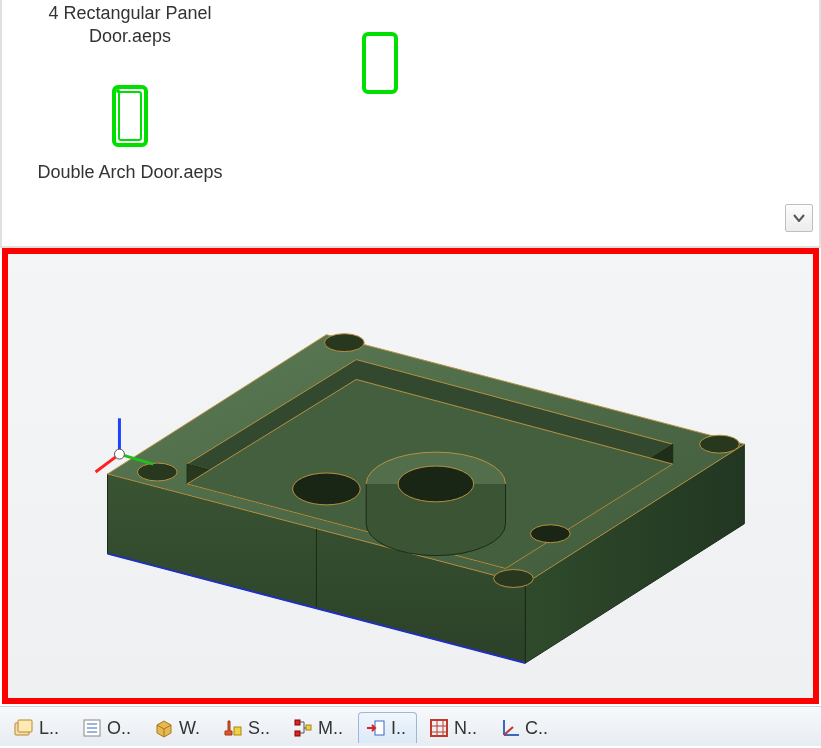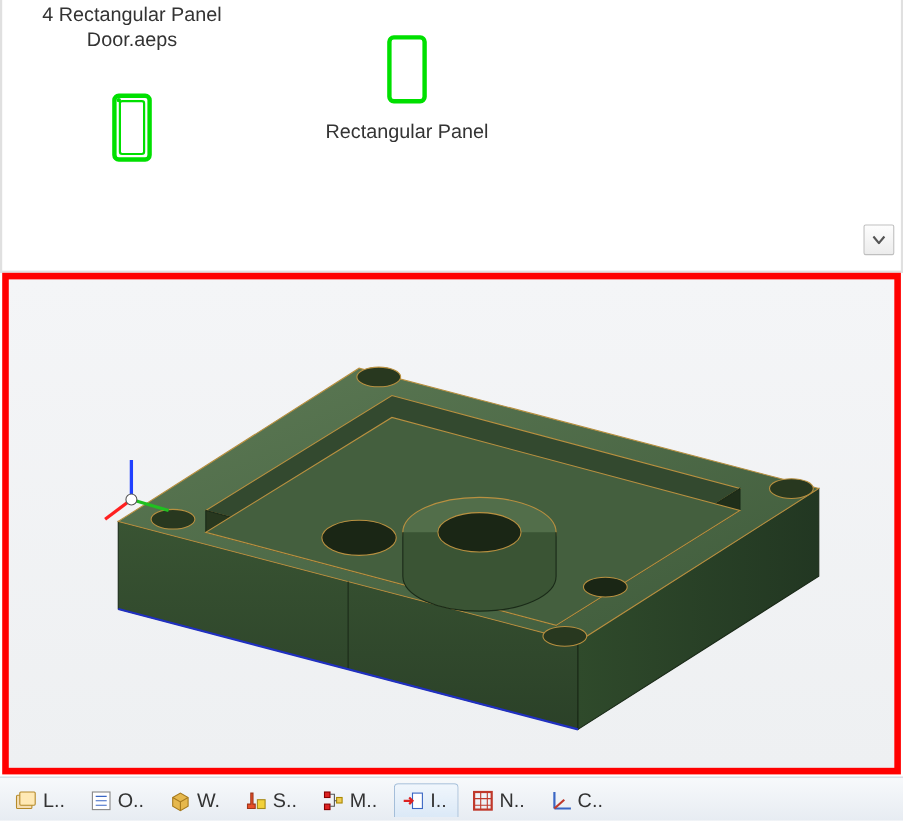--- a/index.html
+++ b/index.html
@@ -8,21 +8,21 @@
       font-size: 18px;
       background: #fff;
       width: 821px;
       height: 748px;
       overflow: hidden;
     }
     .top-panel {
       border: 2px solid #e0e0e0;
       border-top: none;
       height: 248px;
-      padding: 0 0 10px;
+      padding: 0 10px 10px;
       position: relative;
       background: #fff;
     }
     .thumb-grid {
       display: flex;
       gap: 50px;
       padding-left: 18px;
     }
     .thumb-col { width: 200px; display: flex; flex-direction: column; align-items: center; }
     .thumb-label-top {
@@ -103,26 +103,26 @@
   </style>
 </head>
 <body>
 
 <div class="top-panel">
   <div class="thumb-grid">
     <div class="thumb-col">
       <div class="thumb-label-top">4 Rectangular Panel Door.aeps</div>
       <div class="thumb-item">
         <span class="thumb-glyph detailed"></span>
+        <div class="thumb-label">Double Arch Door.aeps</div>
       </div>
     </div>
     <div class="thumb-col">
       <div class="thumb-item">
         <span class="thumb-glyph"></span>
-        <div class="thumb-label">Rectangular Panel</div>
       </div>
     </div>
   </div>
   <div class="scroll-btn">
     <svg viewBox="0 0 12 8">
         <path d="M1 1 L6 7 L11 1" fill="none" stroke="#555" stroke-width="2"></path>
       </svg>
   </div>
 </div>
 

